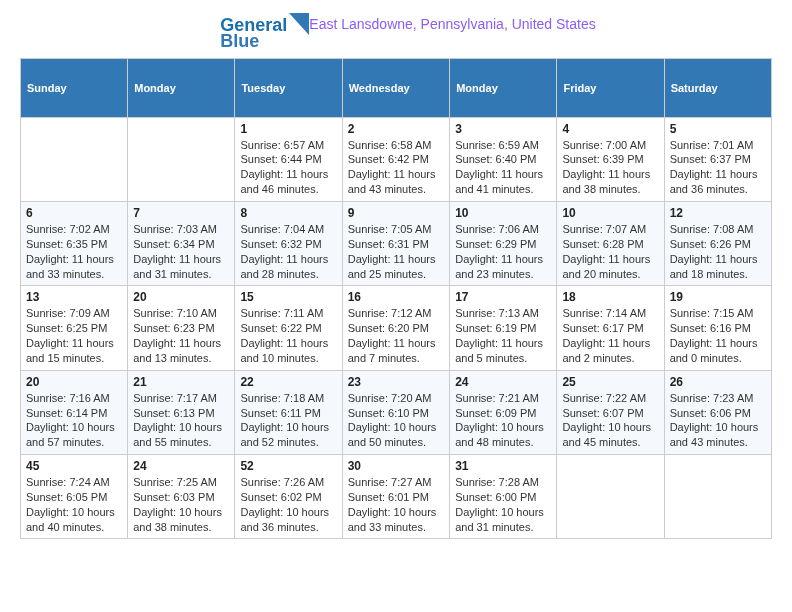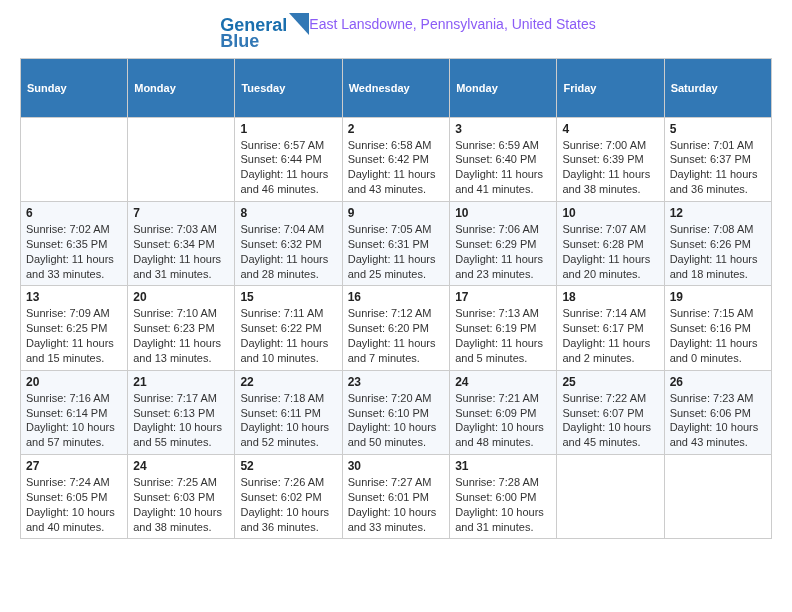--- a/index.html
+++ b/index.html
@@ -233,21 +233,21 @@
             <span class="day-num">25</span>
             <div class="day-info">Sunrise: 7:22 AM<br>Sunset: 6:07 PM<br>Daylight: 10 hours and 45 minutes.</div>
           </td>
           <td>
             <span class="day-num">26</span>
             <div class="day-info">Sunrise: 7:23 AM<br>Sunset: 6:06 PM<br>Daylight: 10 hours and 43 minutes.</div>
           </td>
         </tr>
         <tr>
           <td>
-            <span class="day-num">27</span>
+            <span class="day-num">45</span>
             <div class="day-info">Sunrise: 7:24 AM<br>Sunset: 6:05 PM<br>Daylight: 10 hours and 40 minutes.</div>
           </td>
           <td>
             <span class="day-num">24</span>
             <div class="day-info">Sunrise: 7:25 AM<br>Sunset: 6:03 PM<br>Daylight: 10 hours and 38 minutes.</div>
           </td>
           <td>
             <span class="day-num">52</span>
             <div class="day-info">Sunrise: 7:26 AM<br>Sunset: 6:02 PM<br>Daylight: 10 hours and 36 minutes.</div>
           </td>

